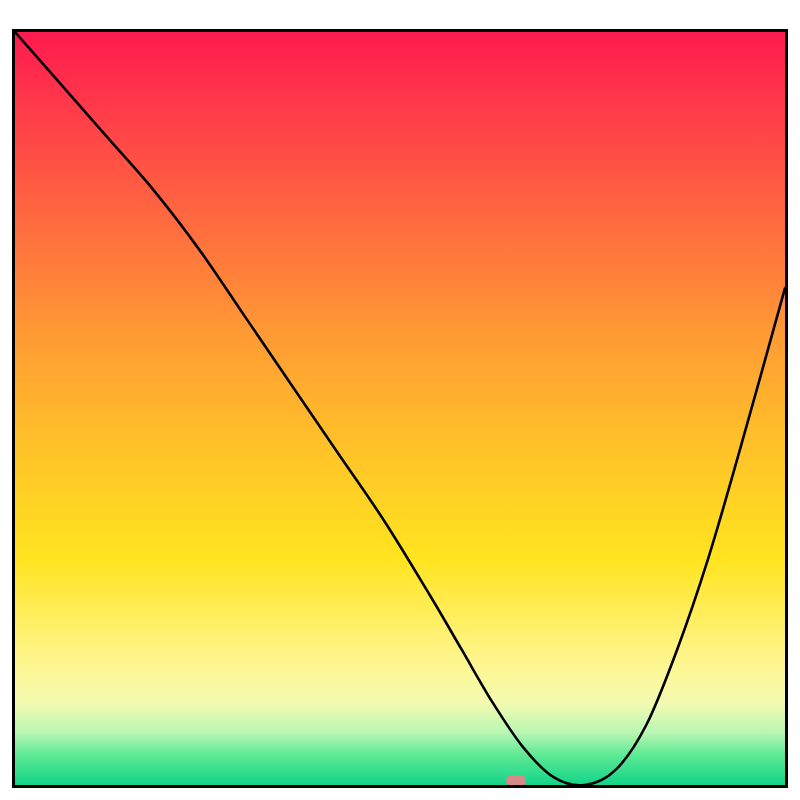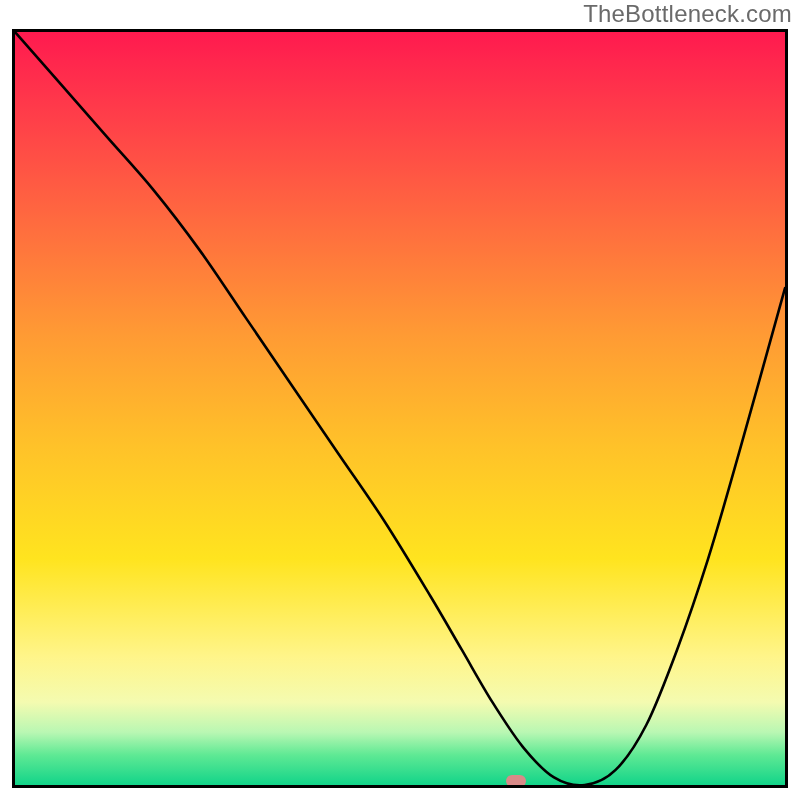--- a/index.html
+++ b/index.html
@@ -69,21 +69,20 @@
     border-radius: 6px;
     background: #d88a88;
     transform: translate(-50%, -50%);
   }
 </style>
 </head>
 <body>
 
 <div class="chart-wrap">
 
-  <div class="watermark">TheBottleneck.com</div>
 
   <div class="plot-area">
     <div class="gradient-bg"></div>
 
     <svg class="curve" viewBox="0 0 770 753" preserveAspectRatio="none">
       <path id="curve-path" fill="none" stroke="#000000" stroke-width="2.6" stroke-linecap="round" stroke-linejoin="round" d="M 0,0 C 7.699999999999999,8.784999999999988 30.799999999999997,35.13999999999993 46.199999999999996,52.70999999999992 C 61.599999999999994,70.27999999999992 76.99999999999999,87.84999999999995 92.39999999999999,105.41999999999996 C 107.8,122.98999999999997 123.19999999999999,139.30499999999998 138.6,158.13 C 154,176.955 169.39999999999998,197.035 184.79999999999998,218.37 C 200.2,239.705 215.6,263.55 231,286.14 C 246.4,308.72999999999996 261.8,331.31999999999994 277.2,353.90999999999997 C 292.59999999999997,376.5 308,399.09000000000003 323.4,421.68 C 338.79999999999995,444.27 354.19999999999993,465.605 369.59999999999997,489.45 C 385,513.295 402.9666666666667,543.415 415.8,564.75 C 428.6333333333333,586.085 436.3333333333333,599.8900000000001 446.59999999999997,617.46 C 456.8666666666666,635.03 467.1333333333333,653.855 477.4,670.17 C 487.66666666666663,686.4849999999999 497.9333333333334,702.8 508.20000000000005,715.35 C 518.4666666666667,727.9000000000001 528.7333333333333,739.195 539,745.47 C 549.2666666666667,751.745 559.5333333333333,754.255 569.8,753 C 580.0666666666666,751.745 590.3333333333334,747.98 600.6,737.94 C 610.8666666666667,727.9000000000001 621.1333333333333,712.84 631.4,692.76 C 641.6666666666666,672.68 651.9333333333334,645.07 662.2,617.46 C 672.4666666666667,589.85 682.7333333333333,559.73 693,527.1 C 703.2666666666667,494.47 710.9666666666666,466.86 723.8,421.68 C 736.6333333333333,376.5 762.3,283.63 770,256.02"></path>
     </svg>
 
     <div id="marker" class="marker" style="left: 500.5px; top: 749.235px; background: rgb(216, 138, 136);"></div>
   </div>

